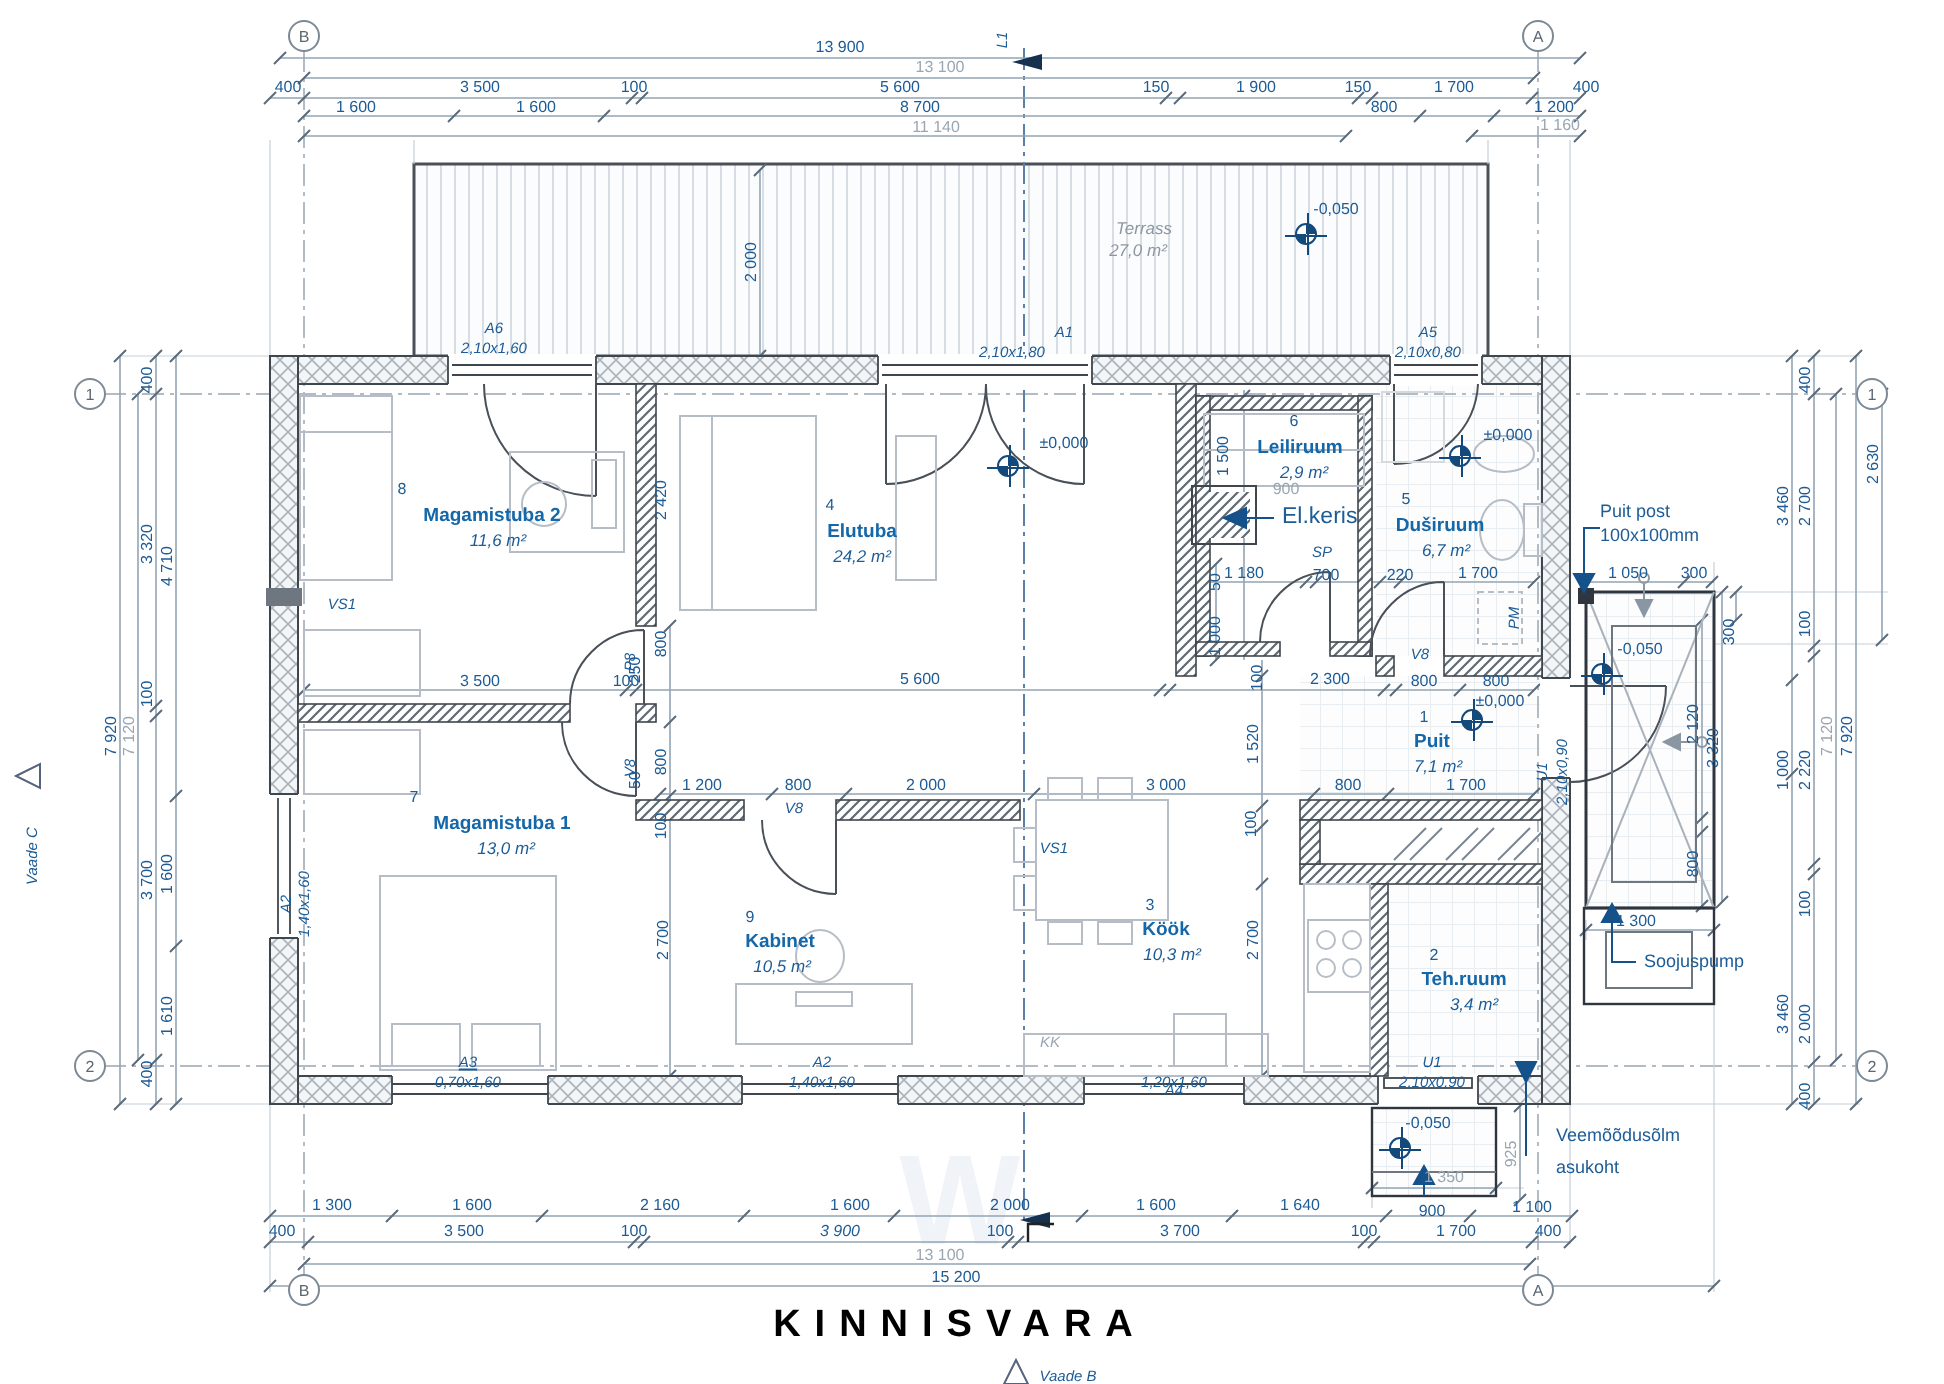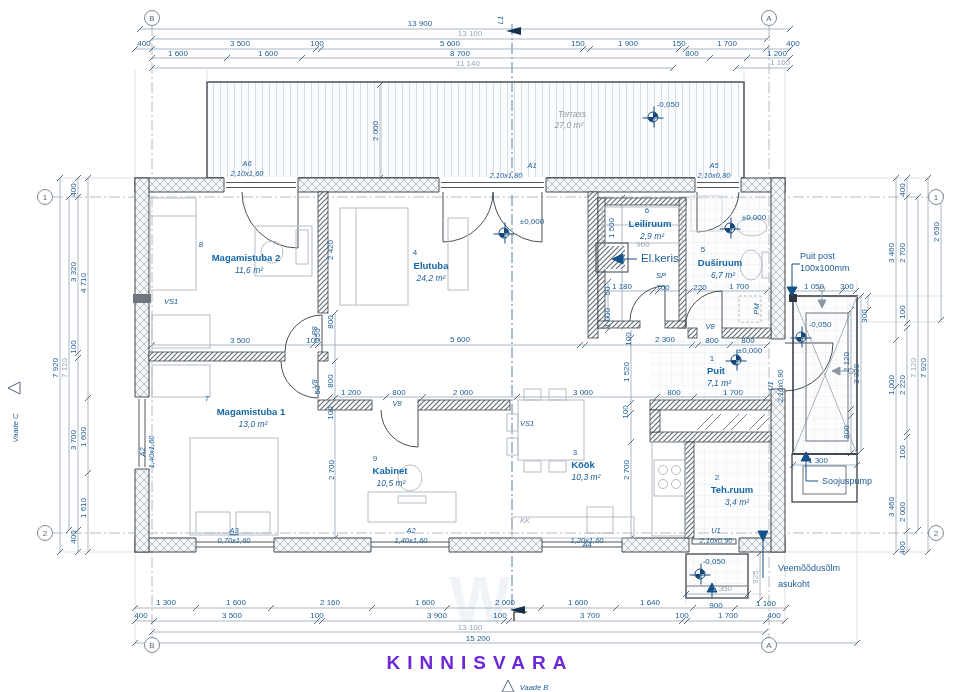--- a/index.html
+++ b/index.html
@@ -22,21 +22,21 @@
   .note.big{font-size:11.5px;}
   .gridmark{position:absolute;width:14px;height:14px;border:1px solid #7d8a96;border-radius:50%;
             background:#fff;color:#5a6772;font:8px "Liberation Sans",sans-serif;
             display:flex;align-items:center;justify-content:center;
             transform:translate(-50%,-50%);z-index:3;}
   .lvlmark{position:absolute;width:9px;height:9px;transform:translate(-50%,-50%);
            border:1px solid #14497c;border-radius:50%;
            background:conic-gradient(from 0deg,#14497c 0 25%,#fff 0 50%,#14497c 0 75%,#fff 0 100%);}
   .lvlmark::before{content:"";position:absolute;left:-6px;right:-6px;top:50%;height:1px;background:#14497c;}
   .lvlmark::after{content:"";position:absolute;top:-6px;bottom:-6px;left:50%;width:1px;background:#14497c;}
-  .wm{position:absolute;z-index:0;color:#6d28d9;font-weight:bold;letter-spacing:7px;font-size:19px;
+  .wm{position:absolute;z-index:0;color:#000000;font-weight:bold;letter-spacing:7px;font-size:19px;
       transform:translate(-50%,-50%);}
   .wmlogo{position:absolute;z-index:0;color:#f0f3f7;font-weight:bold;font-size:64px;
       transform:translate(-50%,-50%);letter-spacing:0;}
 </style>
 </head>
 <body>
 
 <div id="canvas">
 
   <span class="wmlogo" style="left:480px;top:600px;">W</span>
@@ -267,21 +267,21 @@
       <span class="lbl dim" style="left: 425px; top: 603px;">1 600</span>
       <span class="lbl dim" style="left: 505px; top: 603px;">2 000</span>
       <span class="lbl dim" style="left: 578px; top: 603px;">1 600</span>
       <span class="lbl dim" style="left: 650px; top: 603px;">1 640</span>
       <span class="lbl dim muted" style="left: 722px; top: 589px;">1 350</span>
       <span class="lbl dim" style="left: 716px; top: 606px;">900</span>
       <span class="lbl dim" style="left: 766px; top: 604px;">1 100</span>
       <span class="lbl dim" style="left: 141px; top: 616px;">400</span>
       <span class="lbl dim" style="left: 232px; top: 616px;">3 500</span>
       <span class="lbl dim" style="left: 317px; top: 616px;">100</span>
-      <span class="lbl dim" style="left: 437px; top: 616px;">3 900</span>
+      <span class="lbl dim" style="left: 420px; top: 616px; font-style: italic;">3 900</span>
       <span class="lbl dim" style="left: 500px; top: 616px;">100</span>
       <span class="lbl dim" style="left: 590px; top: 616px;">3 700</span>
       <span class="lbl dim" style="left: 682px; top: 616px;">100</span>
       <span class="lbl dim" style="left: 728px; top: 616px;">1 700</span>
       <span class="lbl dim" style="left: 774px; top: 616px;">400</span>
       <span class="lbl dim muted" style="left: 470px; top: 628px;">13 100</span>
       <span class="lbl dim" style="left: 478px; top: 639px;">15 200</span>
       <span class="lbl dim rot" style="left: 56px; top: 368px;">7 920</span>
       <span class="lbl dim rot muted" style="left: 65px; top: 368px;">7 120</span>
       <span class="lbl dim rot" style="left: 74px; top: 190px;">400</span>

